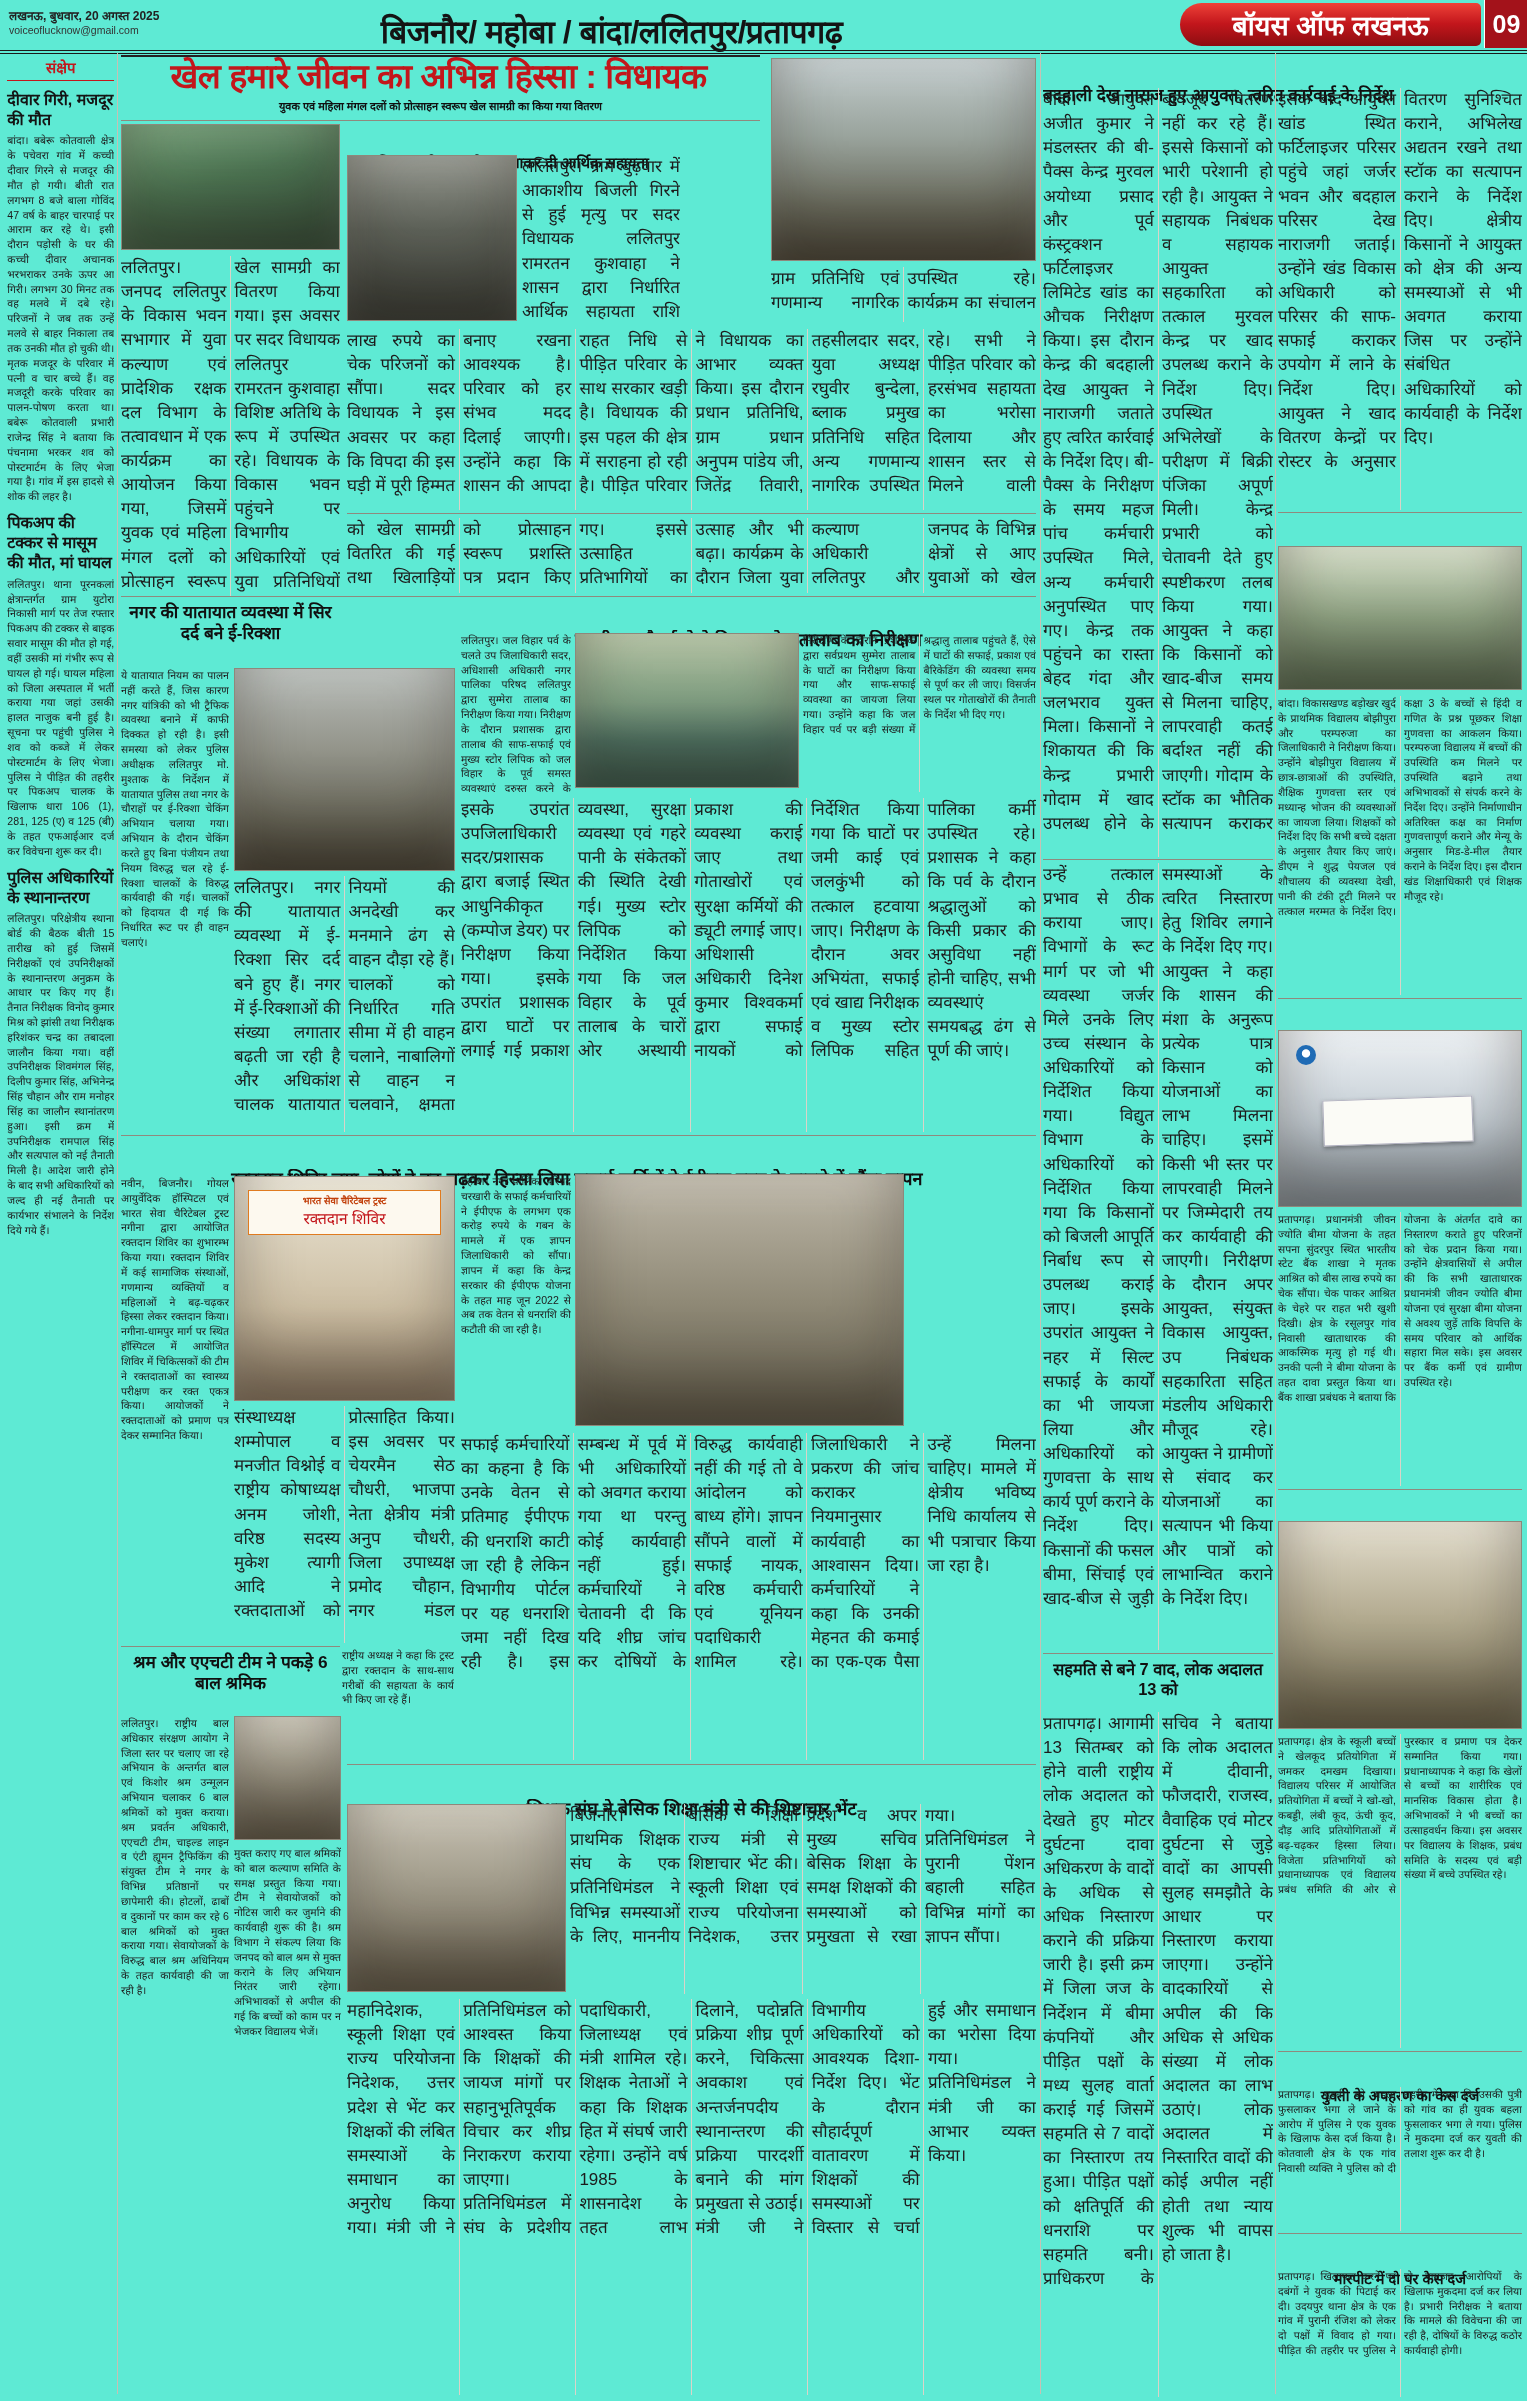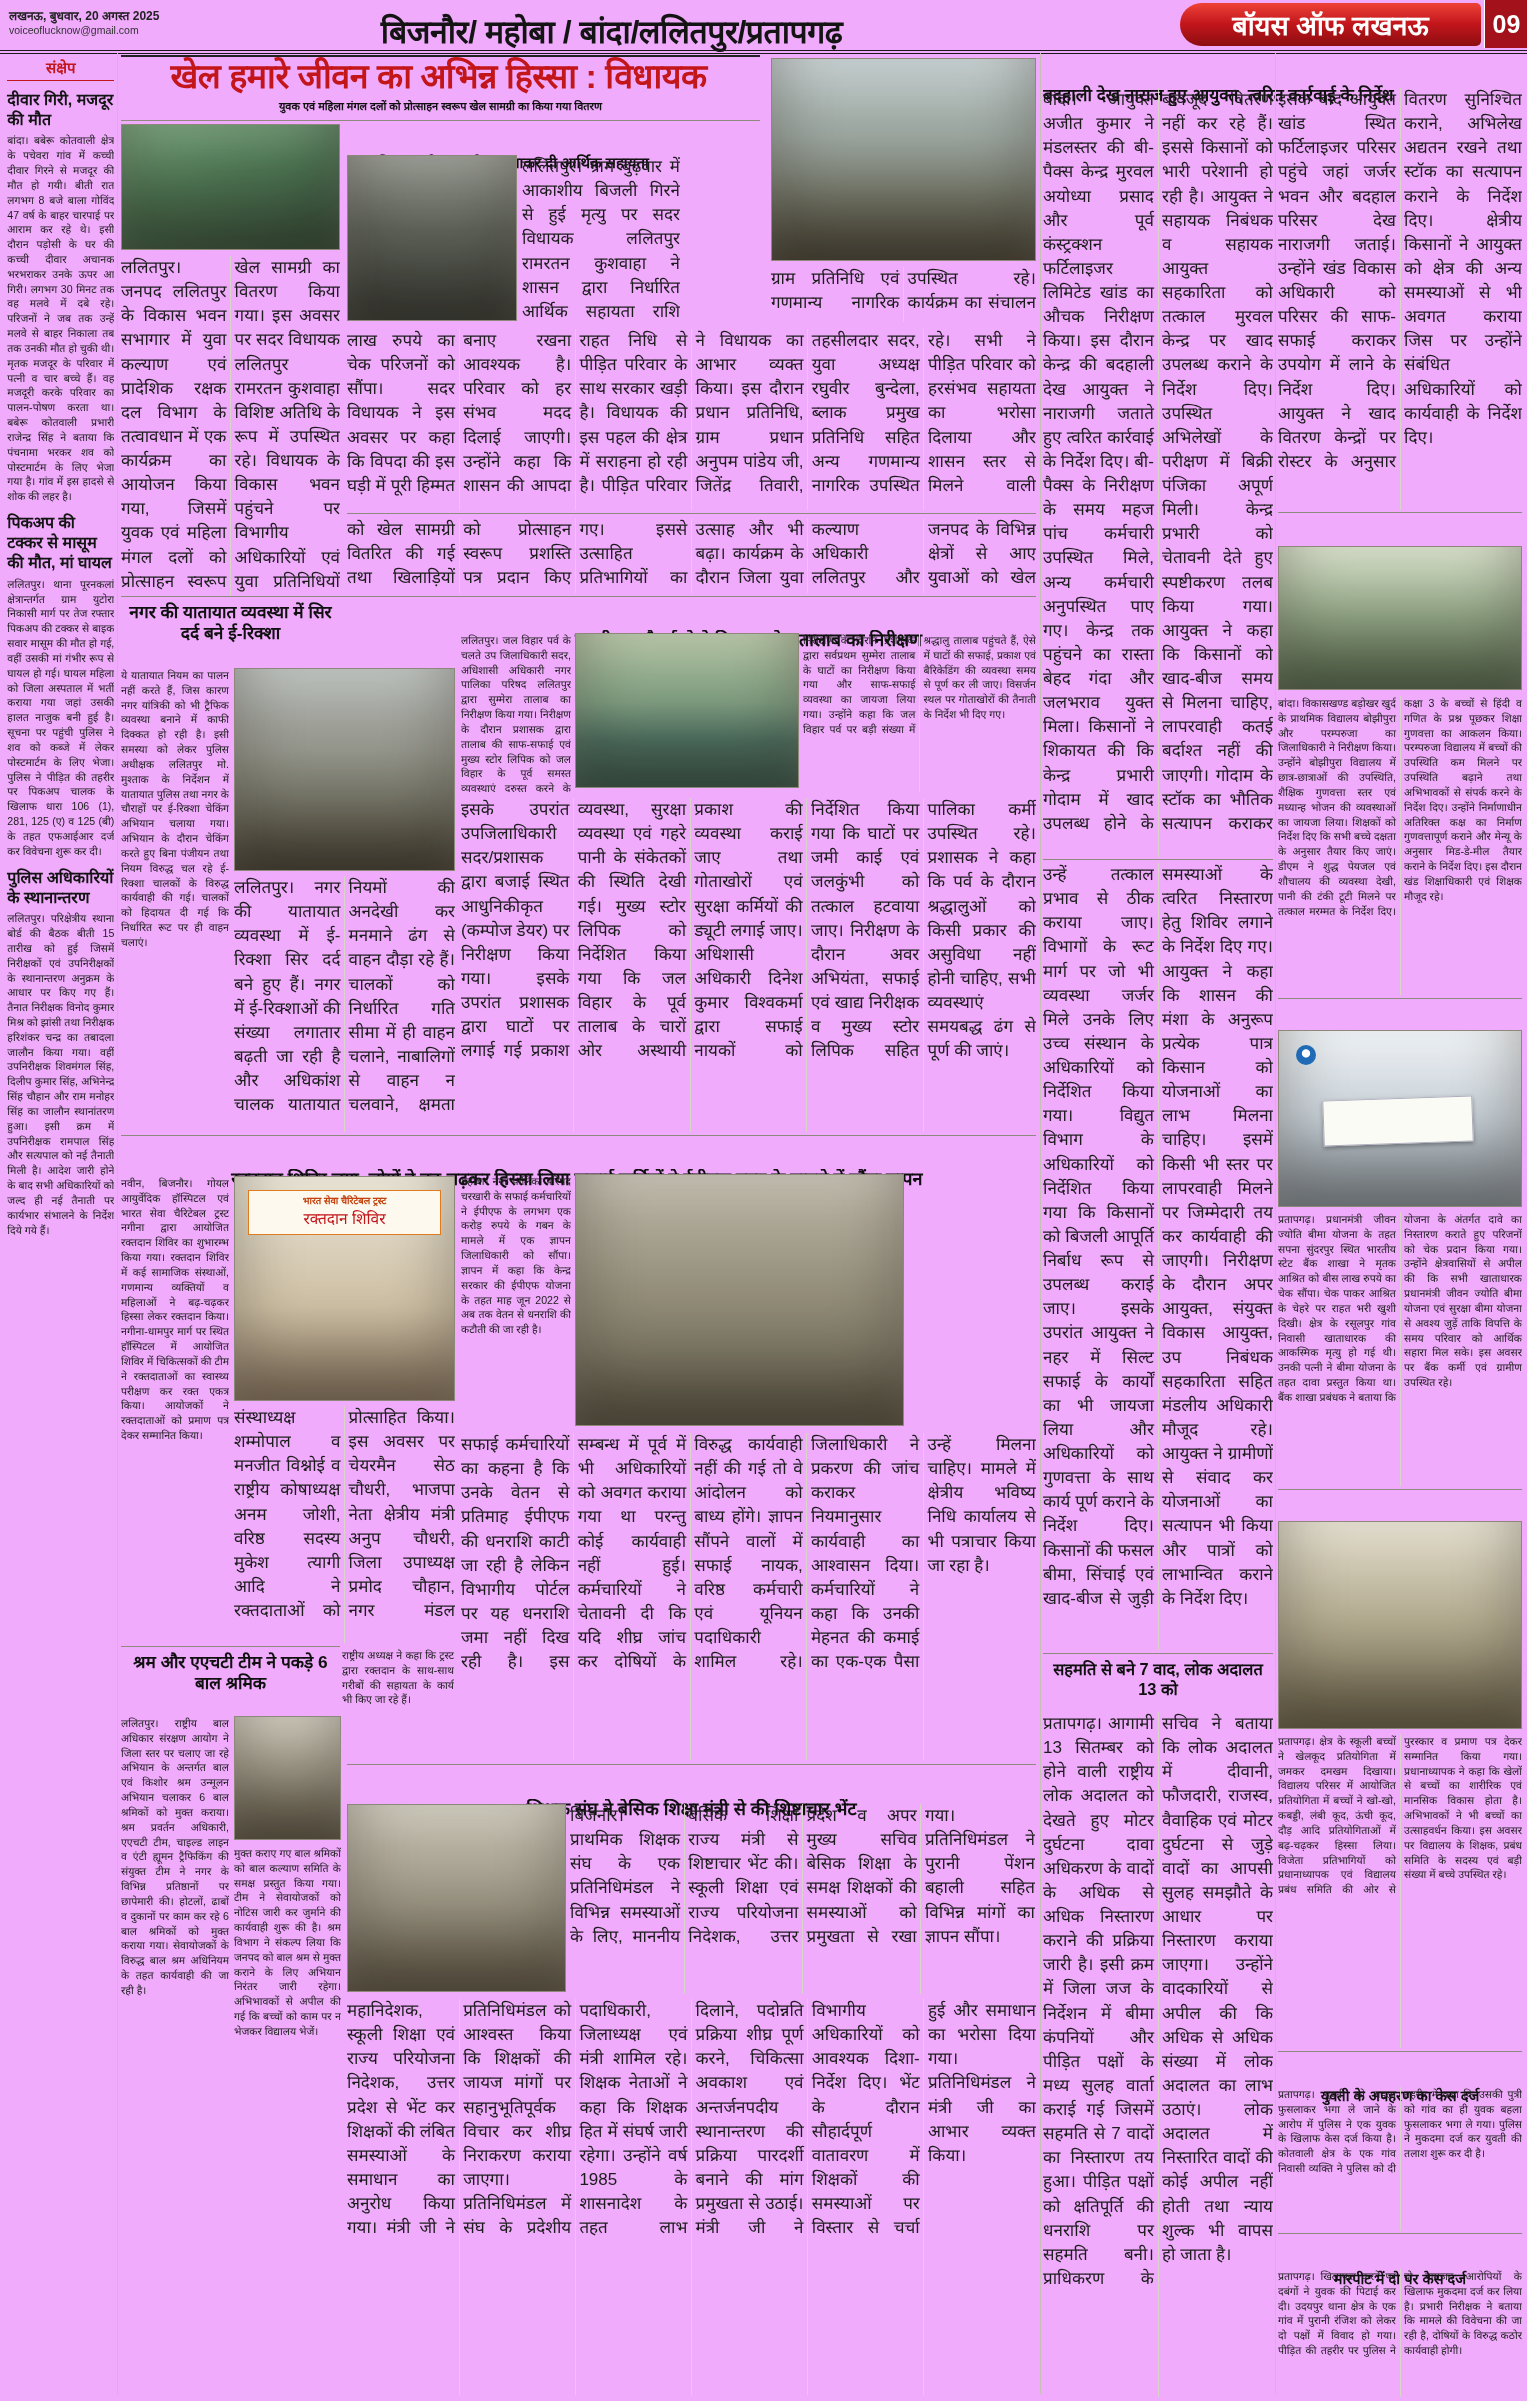--- a/index.html
+++ b/index.html
@@ -1,19 +1,19 @@
 <!DOCTYPE html>
 <html lang="hi" style="font-size:14.6px"><head>
 <meta charset="utf-8">
 <style>
   * { margin:0; padding:0; box-sizing:border-box; }
   html,body { background:#9a958c; }
   .page {
     position:relative; width:1528px; height:2401px; margin:0 auto;
-    background:#f0abfc; color:#141414; overflow:hidden;
+    background:#5eead4; color:#141414; overflow:hidden;
     font-family:"Liberation Sans","DejaVu Sans",sans-serif;
   }
   .abs { position:absolute; }
   .body-text { font-size:17px; line-height:1.42; text-align:justify; color:#1c1c1c; overflow:hidden; }
   .small-text { font-size:10.6px; line-height:1.4; }
   .cols2 { column-count:2; column-gap:8.2px; column-rule:0.9px solid #d9d4c8; }
   .cols4 { column-count:4; column-gap:8.2px; column-rule:0.9px solid #d9d4c8; }
   .cols5 { column-count:5; column-gap:8.2px; column-rule:0.9px solid #d9d4c8; }
   .cols6 { column-count:6; column-gap:8.2px; column-rule:0.9px solid #d9d4c8; }
   .hl { font-weight:bold; color:#101010; }

